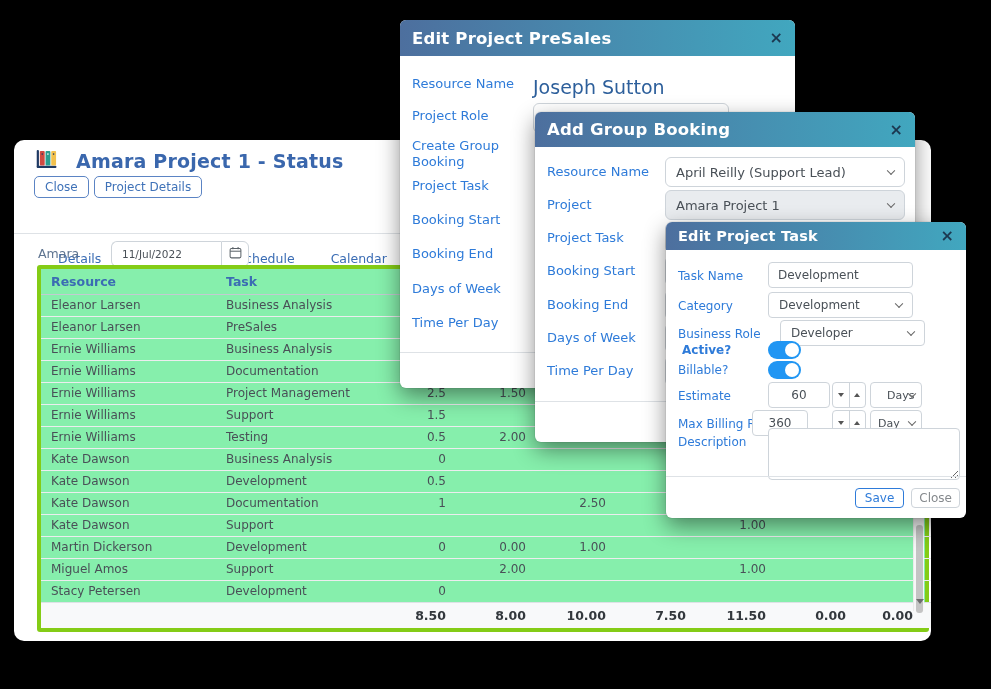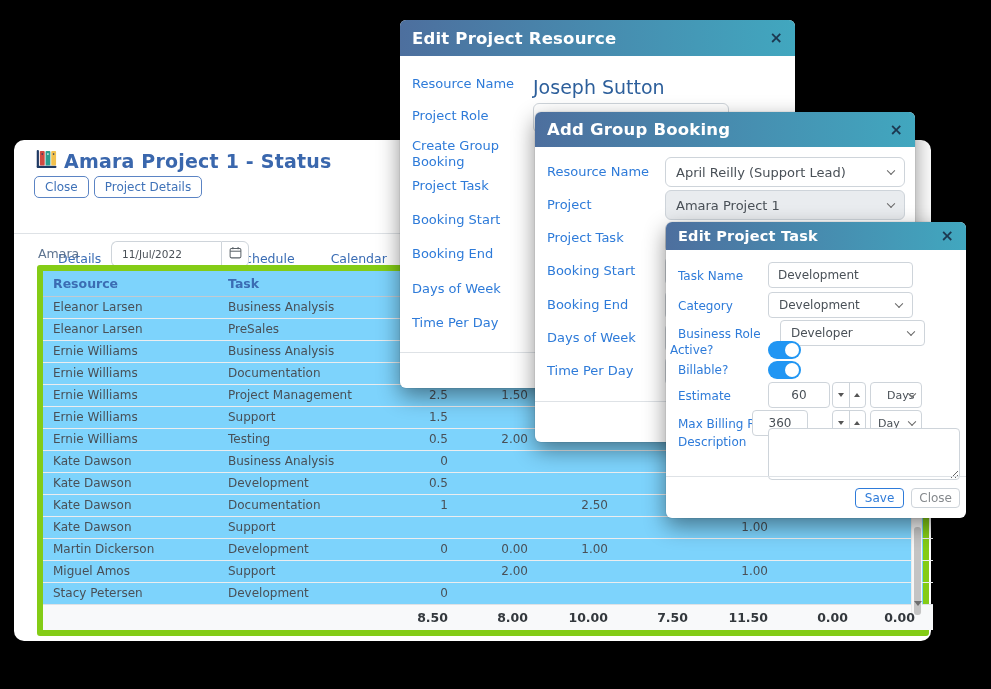--- a/index.html
+++ b/index.html
@@ -3,38 +3,38 @@
 <meta charset="utf-8">
 <style>
   * { margin:0; padding:0; box-sizing:border-box; }
   html,body { width:991px; height:689px; background:#000; overflow:hidden;
     font-family:"DejaVu Sans","Liberation Sans",sans-serif; }
   .stage { position:absolute; left:0; top:0; width:991px; height:689px; background:#000; }
 
   
   .win { position:absolute; left:14px; top:140px; width:917px; height:501px;
     background:#fff; border-radius:10px; box-shadow:0 6px 18px rgba(0,0,0,.55); z-index:1; }
-  .win-titlebar { position:absolute; left:22px; top:8px; display:flex; align-items:center; gap:6px; }
+  .win-titlebar { position:absolute; left:22px; top:8px; display:flex; align-items:center; gap:18px; }
   .win-title { font-size:19px; font-weight:600; color:#3a67ad; letter-spacing:.2px; }
   .btn-row { position:absolute; left:20px; top:36px; display:flex; gap:5px; }
   .btn-outline { font-size:12px; color:#3f72b8; background:#fff; border:1px solid #5b84c4;
     border-radius:5px; padding:3px 10px; cursor:pointer; font-family:inherit; }
   .tabs { position:absolute; left:44px; top:71px; display:flex; gap:36px;margin-top:40px; }
   .tab { font-size:12.5px; color:#3a6cb4; cursor:pointer; }
   .tabs-divider { position:absolute; left:0; top:93px; width:100%; border-bottom:1px solid #dee2e6; }
   .week-row { position:absolute; left:24px; top:100px; height:27px; display:flex; align-items:center; }
   .week-label { font-size:12.5px; color:#5e7490; width:73px; }
   .date-input { width:110px; height:26px; border:1px solid #ced4da; border-right:none;
     border-radius:6px 0 0 6px; font-size:10.5px; color:#495057; padding-left:10px; font-family:inherit; }
   .cal-btn { width:28px; height:26px; border:1px solid #ced4da; border-radius:0 6px 6px 0;
     background:#fff; display:flex; align-items:center; justify-content:center; cursor:pointer; }
 
   
-  .tbl-wrap { position:absolute; left:23px; top:125px; width:892px; border:6px solid #84cc16;
-    border-radius:3px; background:#7dd3fc; }
+  .tbl-wrap { position:absolute; left:23px; top:125px; width:892px; border:4px solid #84cc16;
+    border-radius:3px; background:#86efac; }
   table { border-collapse:collapse; table-layout:fixed; width:890px; }
   thead th { height:25px; font-size:12.5px; color:#3b6cb3; font-weight:700; text-align:left;
     padding:0 10px; border-bottom:1px solid #c3cad1; }
   tbody td { height:22px; font-size:12px; color:#495057; padding:2px 10px;
     border-bottom:1px solid #ecedef; white-space:nowrap; overflow:hidden; }
   tbody td.num, thead th.num { text-align:right; }
   tbody tr:last-child td { border-bottom:none; }
   tfoot td { height:26px; background:#f8f9fa; border-top:1px solid #dee2e6; font-size:12.5px;
     font-weight:700; color:#33383d; text-align:right; padding:2px 10px; }
   td.lastcol, th.lastcol { padding-right:18px; }
@@ -338,21 +338,21 @@
       </table>
       <div class="vscroll">
         <div class="vthumb"></div>
         <div class="vdown"></div>
       </div>
     </div>
   </div>
 
   <div class="modal m1">
     <div class="m-head">
-      <span class="m-title">Edit Project Resource</span>
+      <span class="m-title">Edit Project PreSales</span>
       <span class="m-close">×</span>
     </div>
     <span class="rn-value" style="left:133px; top:56px;">Joseph Sutton</span>
     <input class="ctl" style="left: 133px; top: 83px; width: 196px; height: 30px; padding: 0px 10px;">
     <span class="f-label" style="left:12px; top:56px;">Resource Name</span>
     <span class="f-label" style="left:12px; top:88px;">Project Role</span>
     <span class="f-label" style="left:12px; top:118px; width:96px;">Create Group Booking</span>
     <span class="f-label" style="left:12px; top:158px;">Project Task</span>
     <span class="f-label" style="left:12px; top:192px;">Booking Start</span>
     <span class="f-label" style="left:12px; top:226px;">Booking End</span>
@@ -399,21 +399,21 @@
     <span class="f-label" style="left:12px; top:76px;">Category</span>
     <div class="ctl sel" style="left:102px; top:70px; width:145px; height:26px;">
       <span>Development</span>
       <span class="chev"></span>
     </div>
     <span class="f-label" style="left:12px; top:104px;">Business Role</span>
     <div class="ctl sel" style="left:102px; top:98px; width:145px; height:26px;margin-left:12px;">
       <span>Developer</span>
       <span class="chev"></span>
     </div>
-    <span class="f-label" style="left:4px; top:120px;">Active?</span>
+    <span class="f-label" style="left:16px; top:120px;font-weight:bold;">Active?</span>
     <div class="tgl" style="left:102px; top:119px;">
         <span class="knob"></span>
       </div>
     <span class="f-label" style="left:12px; top:140px;text-align:center;">Billable?</span>
     <div class="tgl" style="left:102px; top:139px;">
         <span class="knob"></span>
       </div>
 
     <span class="f-label" style="left:12px; top:166px;">Estimate</span>
     <input class="ctl num-in" style="left: 102px; top: 160px; width: 62px; height: 26px;" value="60">

